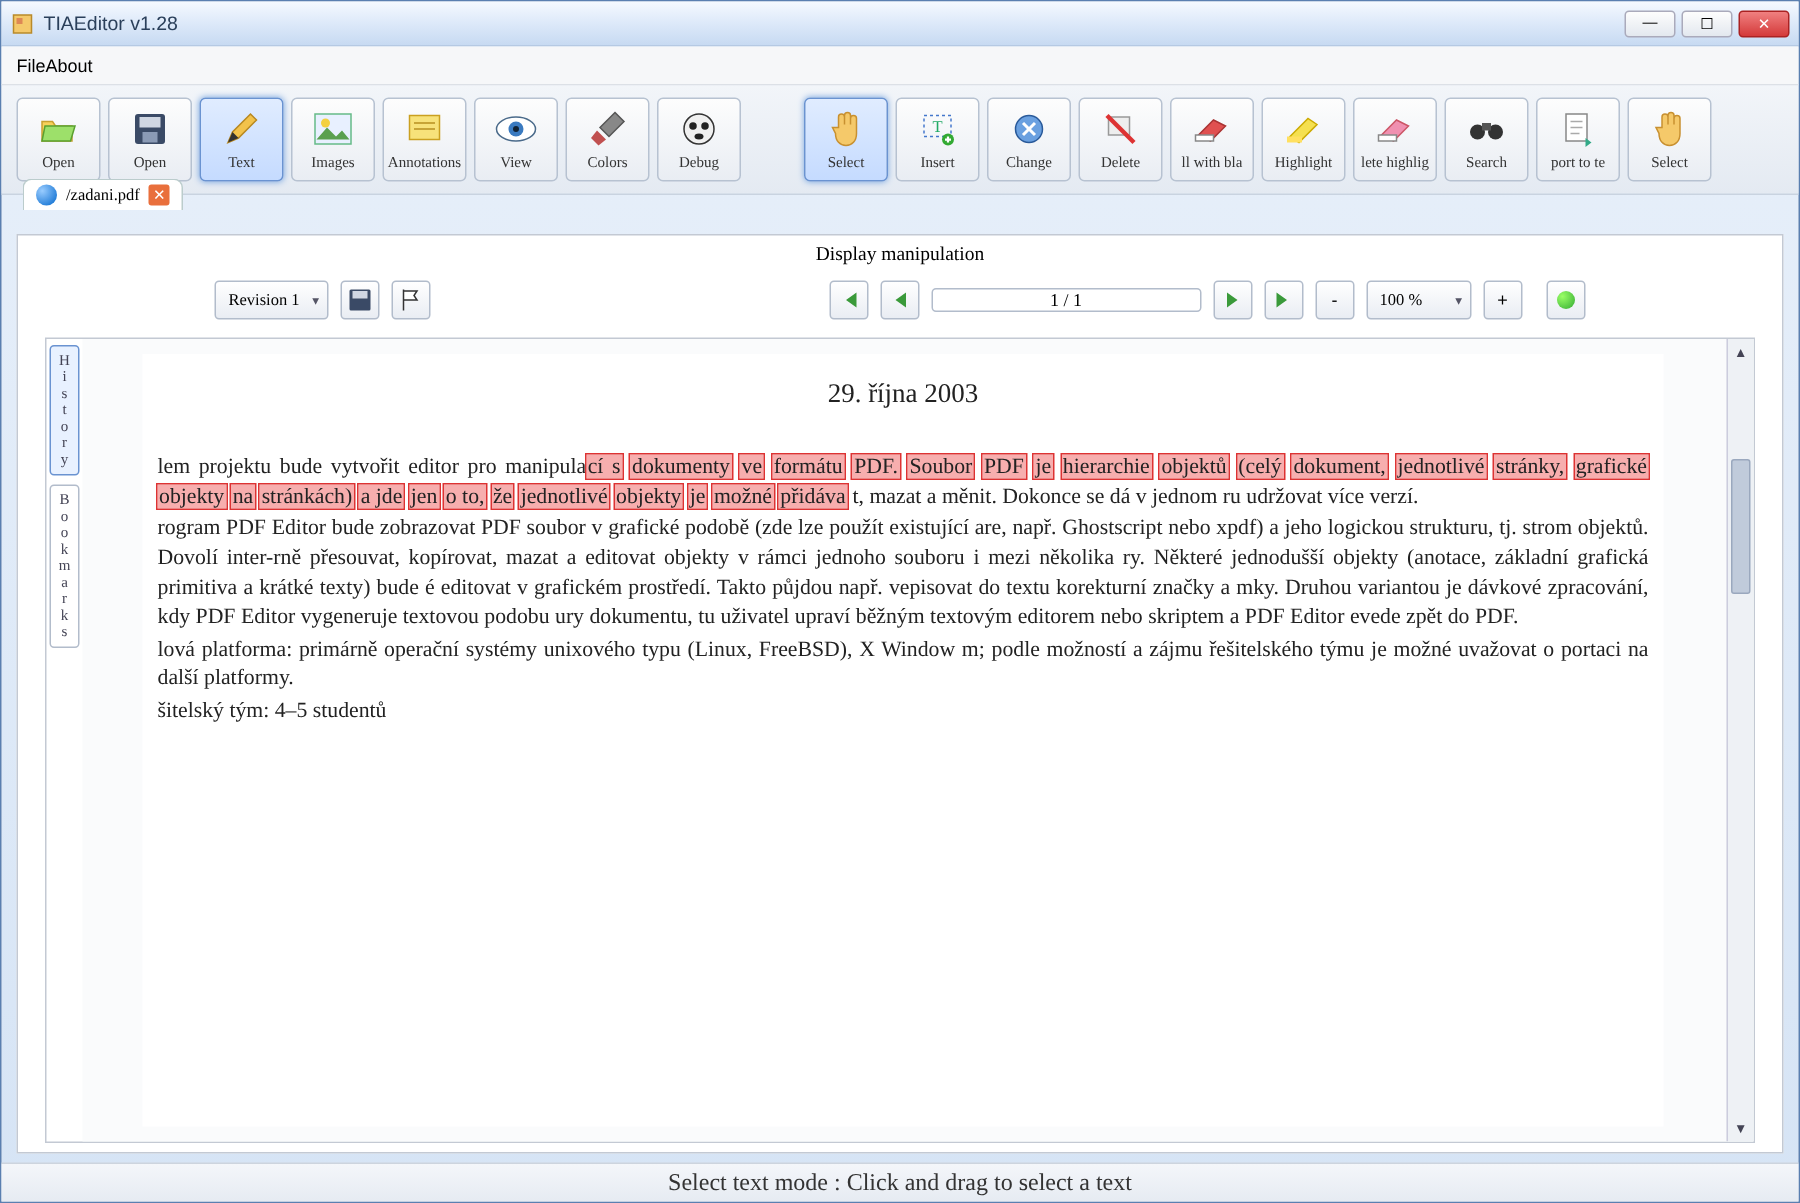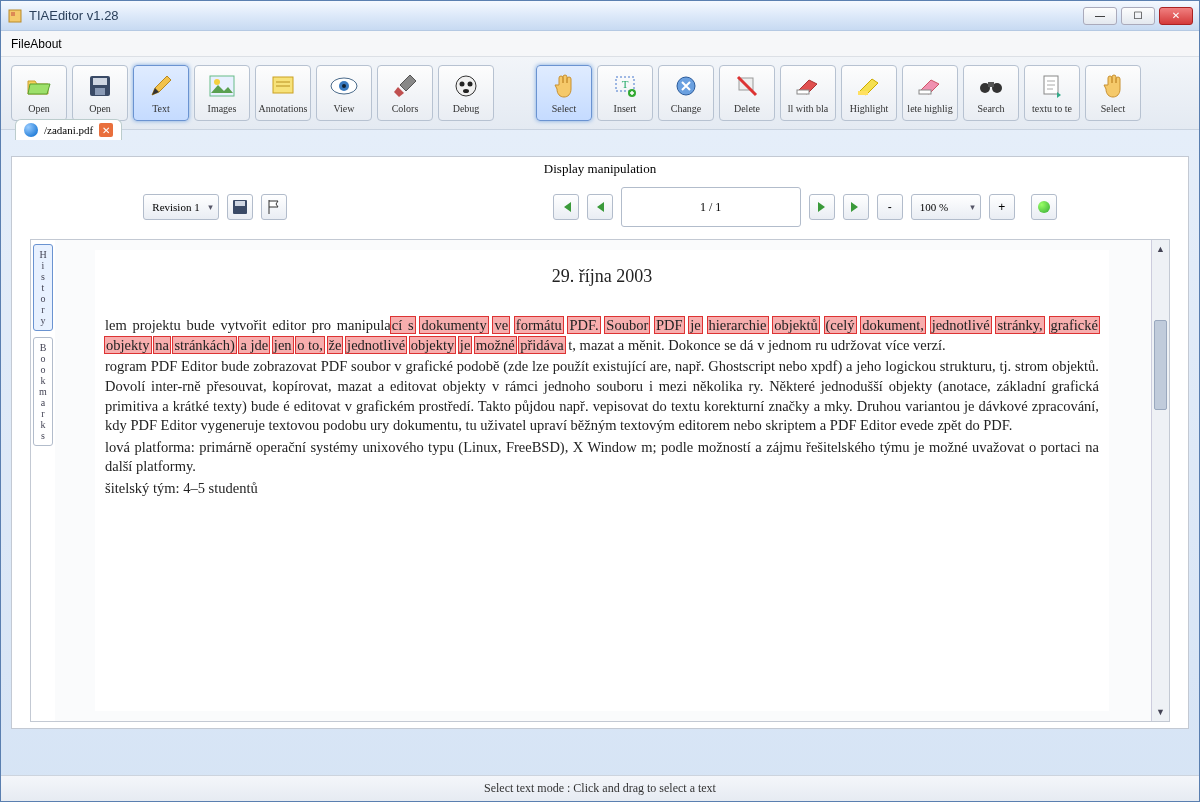--- a/index.html
+++ b/index.html
@@ -24,37 +24,37 @@
 .tab { background: #fff; border: 1px solid #bcc; border-bottom: none; border-radius: 6px 6px 0 0; padding: 3px 8px; display: flex; align-items: center; gap: 6px; font-family: "Comic Sans MS", cursive; font-size: 11px; }
 .tab .close-tab { width: 14px; height: 14px; background: #e96f3c; color: #fff; border-radius: 2px; display: flex; align-items: center; justify-content: center; font-size: 10px; cursor: pointer; }
 .tab .globe { width: 14px; height: 14px; border-radius: 50%; background: radial-gradient(circle at 30% 30%, #9cf, #06c); }
 .workspace { flex: 1; margin: 0 10px 6px; background: #fff; border: 1px solid #c3c9d3; display: flex; flex-direction: column; align-items: center; }
 .panel-title { text-align: center; font-family: "Comic Sans MS", cursive; font-size: 13px; padding: 4px 0; }
 .controls-row { display: flex; align-items: center; padding: 6px 10px; gap: 8px; }
 .combo { height: 26px; border: 1px solid #b2bccb; border-radius: 3px; background: linear-gradient(#fff,#e9edf3); padding: 0 18px 0 8px; display: flex; align-items: center; position: relative; font-family: "Comic Sans MS", cursive; font-size: 11px; cursor: pointer; }
 .combo::after { content: "▾"; position: absolute; right: 5px; font-size: 9px; color: #556; }
 .icon-btn { width: 26px; height: 26px; border: 1px solid #b2bccb; border-radius: 3px; background: linear-gradient(#fff,#e9edf3); display: flex; align-items: center; justify-content: center; cursor: pointer; }
 .nav-spacer { flex: 1; }
-.page-field { width: 180px; height: 40px; border: 1px solid #b2bccb; border-radius: 3px; text-align: center; font-family: "Comic Sans MS", cursive; font-size: 12px; }
+.page-field { width: 180px; height: 16px; border: 1px solid #b2bccb; border-radius: 3px; text-align: center; font-family: "Comic Sans MS", cursive; font-size: 12px; }
 .doc-area { flex: 1; display: flex; border: 1px solid #c3c9d3; margin: 6px 18px 6px 18px; background: #fff; position: relative; }
 .side-tabs { width: 24px; display: flex; flex-direction: column; gap: 6px; padding: 4px 2px; }
 .side-tab { border: 1px solid #b2bccb; border-radius: 3px; padding: 4px 0; display: flex; flex-direction: column; align-items: center; font-family: "Comic Sans MS", cursive; font-size: 10px; color: #445; cursor: pointer; }
 .side-tab.active { background: #e8f1ff; border-color: #6a93d1; }
 .side-tab span { line-height: 1.1; }
 .page-canvas { flex: 1; background: #fafbfc; position: relative; overflow: hidden; padding: 10px 60px 10px 40px; }
 .page { background: #fff; width: 100%; height: 100%; padding: 12px 10px; font-family: Liberation Serif, serif; font-size: 14.5px; color: #222; line-height: 1.35; overflow: hidden; }
 .page .date { text-align: center; font-size: 18px; margin: 2px 0 28px; }
 .page p { margin-bottom: 2px; text-align: justify; }
 .hl { background: rgba(240,100,100,0.52); outline: 1px solid #d33; padding: 0 1px; margin-top: 32px; }
 .vscroll { position: absolute; right: 0; top: 0; bottom: 0; width: 18px; background: #eef1f5; border-left: 1px solid #ccd; }
 .vscroll .thumb { position: absolute; left: 2px; right: 2px; top: 80px; height: 90px; background: #c0cbdb; border: 1px solid #9aa8be; border-radius: 2px; }
 .vscroll .arrow { position: absolute; left: 0; right: 0; height: 18px; display: flex; align-items: center; justify-content: center; font-size: 9px; color: #445; cursor: pointer; }
 .vscroll .arrow.up { top: 0; }
 .vscroll .arrow.down { bottom: 0; }
-.statusbar { height: 26px; border-top: 1px solid #cdd4de; background: linear-gradient(#f4f6fa,#e6ebf2); display: flex; align-items: center; justify-content: center; font-family: "Comic Sans MS", cursive; font-size: 12px; color: #333; margin-top: 40px; }
+.statusbar { height: 26px; border-top: 1px solid #cdd4de; background: linear-gradient(#f4f6fa,#e6ebf2); display: flex; align-items: center; justify-content: center; font-family: "Comic Sans MS", cursive; font-size: 16px; color: #333; }
 </style>
 </head>
 <body>
 
 <div class="window">
 
   <div class="titlebar">
     <svg class="app-icon" viewBox="0 0 16 16">
         <rect x="2" y="2" width="12" height="12" fill="#f4c96b" stroke="#b98a2a"></rect>
         <rect x="4" y="4" width="4" height="4" fill="#d85"></rect>
@@ -229,21 +229,21 @@
           <span class="lbl">Search</span>
         </div>
       <div class="tbtn">
           <div class="ic">
             <svg width="22" height="24" viewBox="0 0 22 24">
               <rect x="3" y="2" width="14" height="18" fill="#fff" stroke="#888"></rect>
               <path d="M6 7h8M6 11h8M6 15h6" stroke="#aaa"></path>
               <path d="M16 18l4 3-4 3z" fill="#3a8"></path>
             </svg>
           </div>
-          <span class="lbl">textu to te</span>
+          <span class="lbl">port to te</span>
         </div>
       <div class="tbtn">
           <div class="ic">
             <svg width="22" height="26" viewBox="0 0 22 26">
               <path d="M6 12V5a2 2 0 014 0v5V4a2 2 0 014 0v6V6a2 2 0 014 0v10c0 5-3 8-7 8s-7-3-7-8l-2-4 4 0z" fill="#f5c96a" stroke="#c89030"></path>
             </svg>
           </div>
           <span class="lbl">Select</span>
         </div>
     </div>

